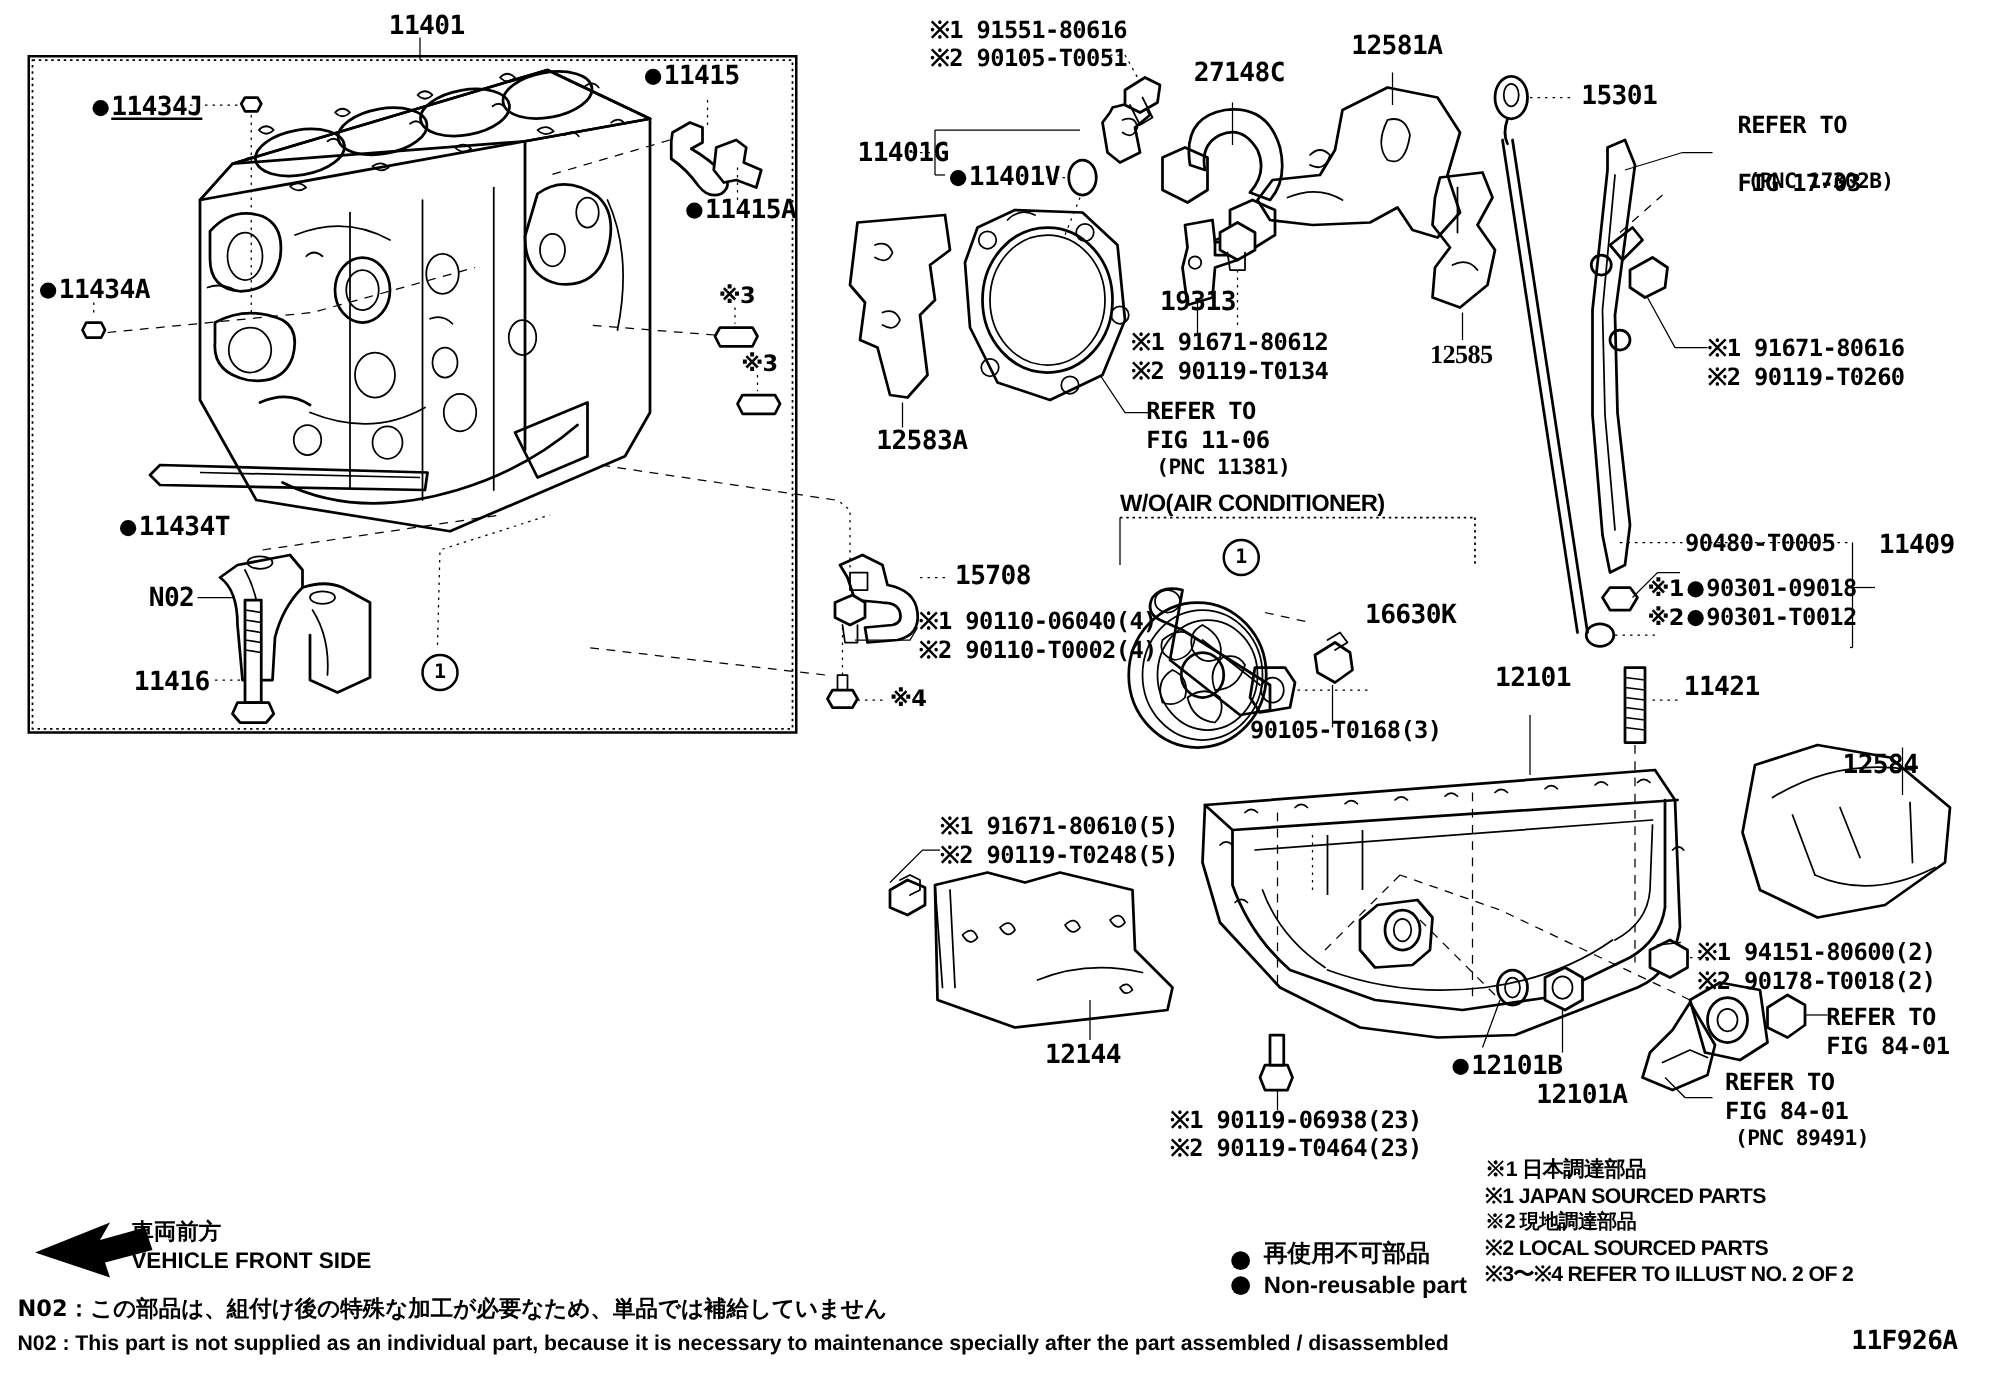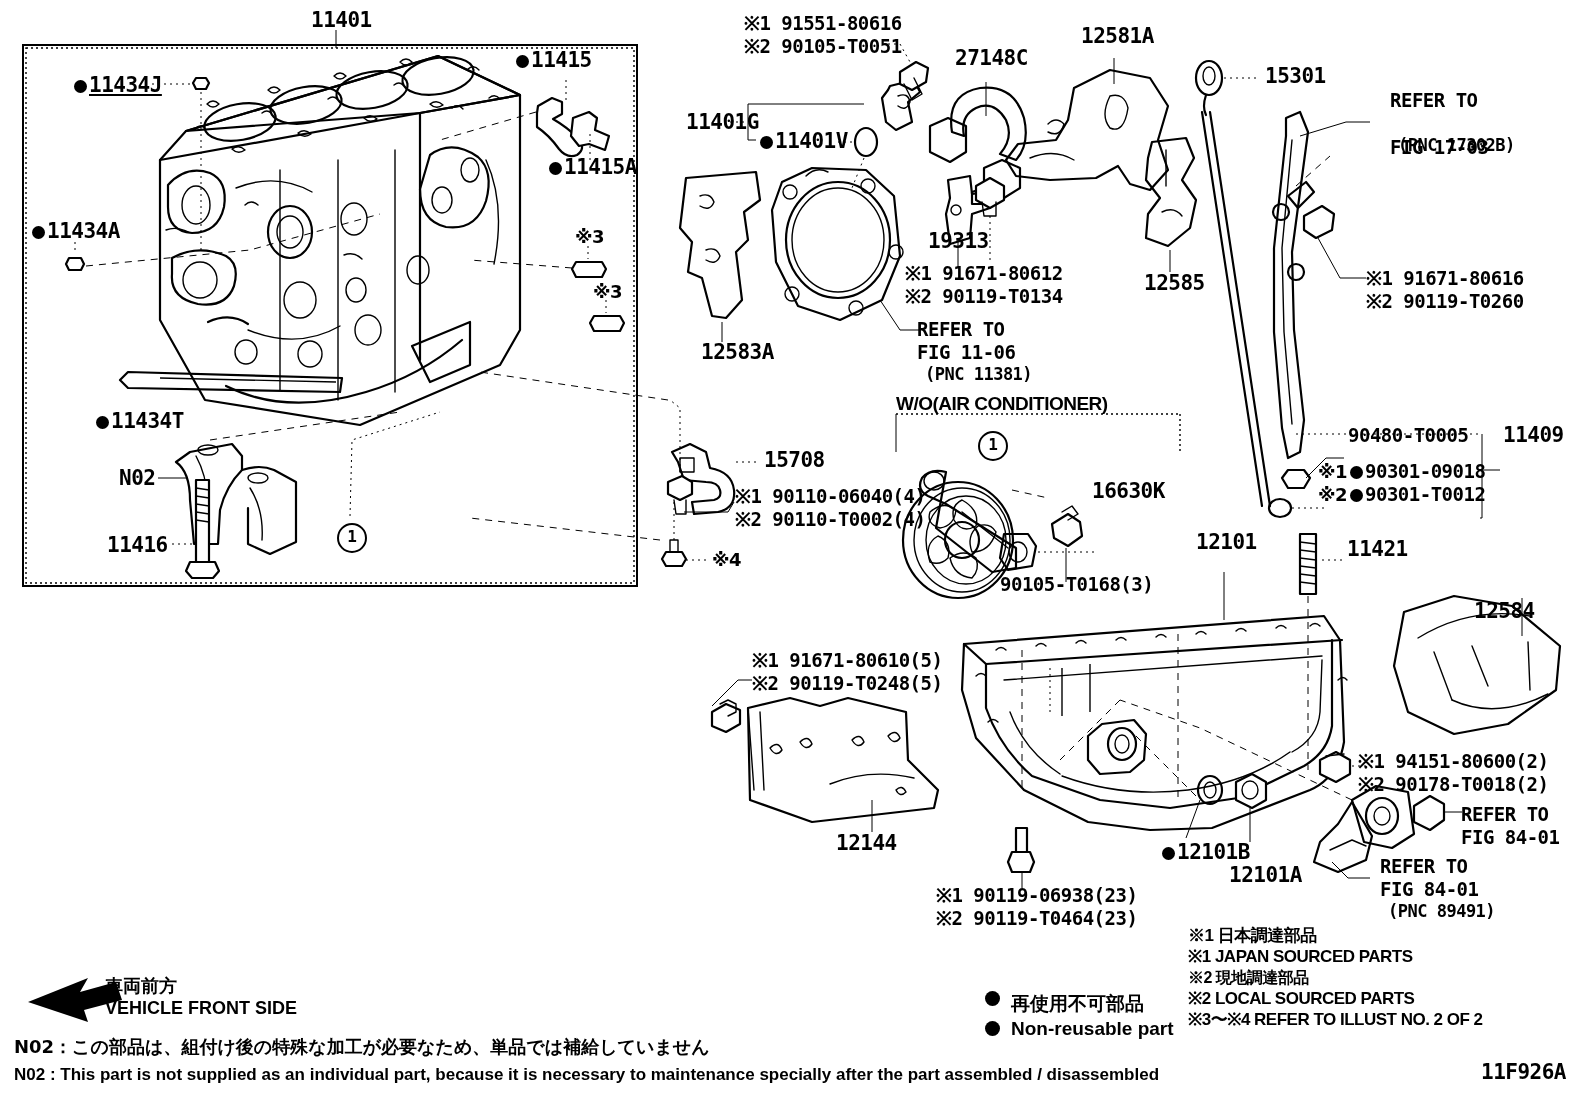--- a/index.html
+++ b/index.html
@@ -457,21 +457,21 @@
 <div class="lbl pn" style="left:1081px;top:24px;">12581A</div>
 <div class="lbl pn" style="left:1265px;top:64px;">15301</div>
 
 <div class="lbl pn2" style="left:1390px;top:89px;">REFER TO</div>
 <div class="lbl pn2" style="left:1390px;top:112px;margin-top:24px;">FIG 17-03</div>
 <div class="lbl small" style="left:1398px;top:135px;">(PNC 17302B)</div>
 
 <div class="lbl pn" style="left:928px;top:229px;">19313</div>
 <div class="lbl pn2" style="left:905px;top:260px;">※1 91671-80612</div>
 <div class="lbl pn2" style="left:905px;top:283px;">※2 90119-T0134</div>
-<div class="lbl pn" style="left:1144px;top:271px;">12585</div>
+<div class="lbl pn" style="left:1144px;top:271px;font-family:Liberation Serif, serif;">12585</div>
 <div class="lbl pn" style="left:701px;top:340px;">12583A</div>
 
 <div class="lbl pn2" style="left:917px;top:318px;">REFER TO</div>
 <div class="lbl pn2" style="left:917px;top:341px;">FIG 11-06</div>
 <div class="lbl small" style="left:925px;top:364px;">(PNC 11381)</div>
 
 <div class="lbl pn2" style="left:1366px;top:265px;">※1 91671-80616</div>
 <div class="lbl pn2" style="left:1366px;top:288px;">※2 90119-T0260</div>
 
 <div class="lbl pn" style="left:764px;top:448px;">15708</div>
@@ -515,21 +515,21 @@
 
 <div style="position:absolute;left:1188px;top:925px;">
   <div class="lbl sans" style="position:relative;left:0;top:0;font-size:17px;line-height:21px;">※1  日本調達部品</div>
   <div class="lbl sans" style="position:relative;left:0;top:0;font-size:17px;line-height:21px;">※1  JAPAN SOURCED PARTS</div>
   <div class="lbl sans" style="position:relative;left:0;top:0;font-size:16px;line-height:21px;">※2  現地調達部品</div>
   <div class="lbl sans" style="position:relative;left:0;top:0;font-size:17px;line-height:21px;">※2  LOCAL SOURCED PARTS</div>
   <div class="lbl sans" style="position:relative;left:0;top:0;font-size:17px;line-height:21px;">※3〜※4  REFER TO ILLUST NO. 2 OF 2</div>
 </div>
 
 <div style="position:absolute;left:985px;top:991px;">
-  <div style="display:flex;align-items:flex-start;gap:9px;height:25px;">
+  <div style="display:flex;align-items:flex-end;gap:9px;height:25px;">
     <span class="dot" style="width:15px;height:15px;"></span>
     <span class="jp" style="font-size:19px;">再使用不可部品</span>
   </div>
   <div style="display:flex;align-items:center;gap:9px;height:25px;">
     <span class="dot" style="width:15px;height:15px;"></span>
     <span class="sans" style="font-size:19px;">Non-reusable part</span>
   </div>
 </div>
 
 <div style="position:absolute;left:105px;top:975px;">

